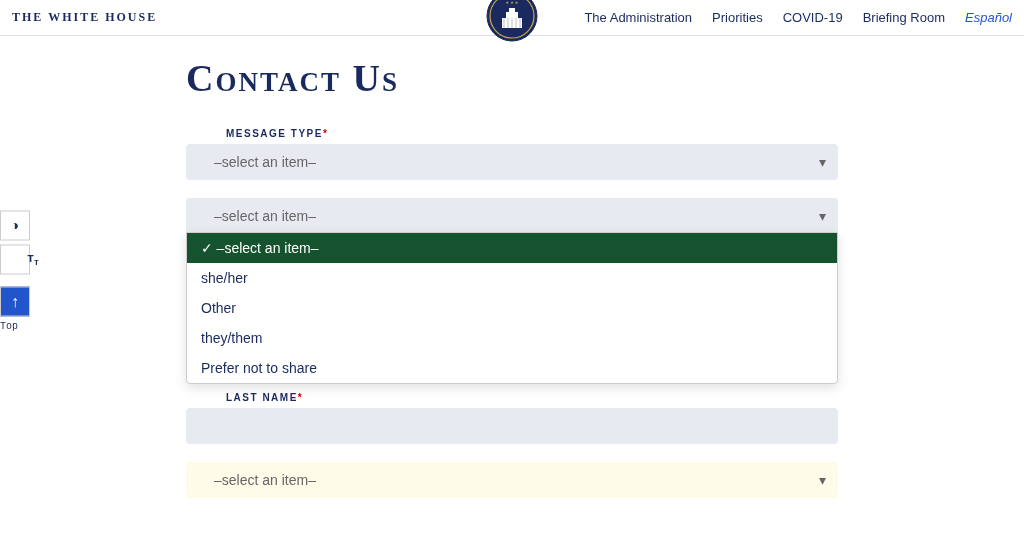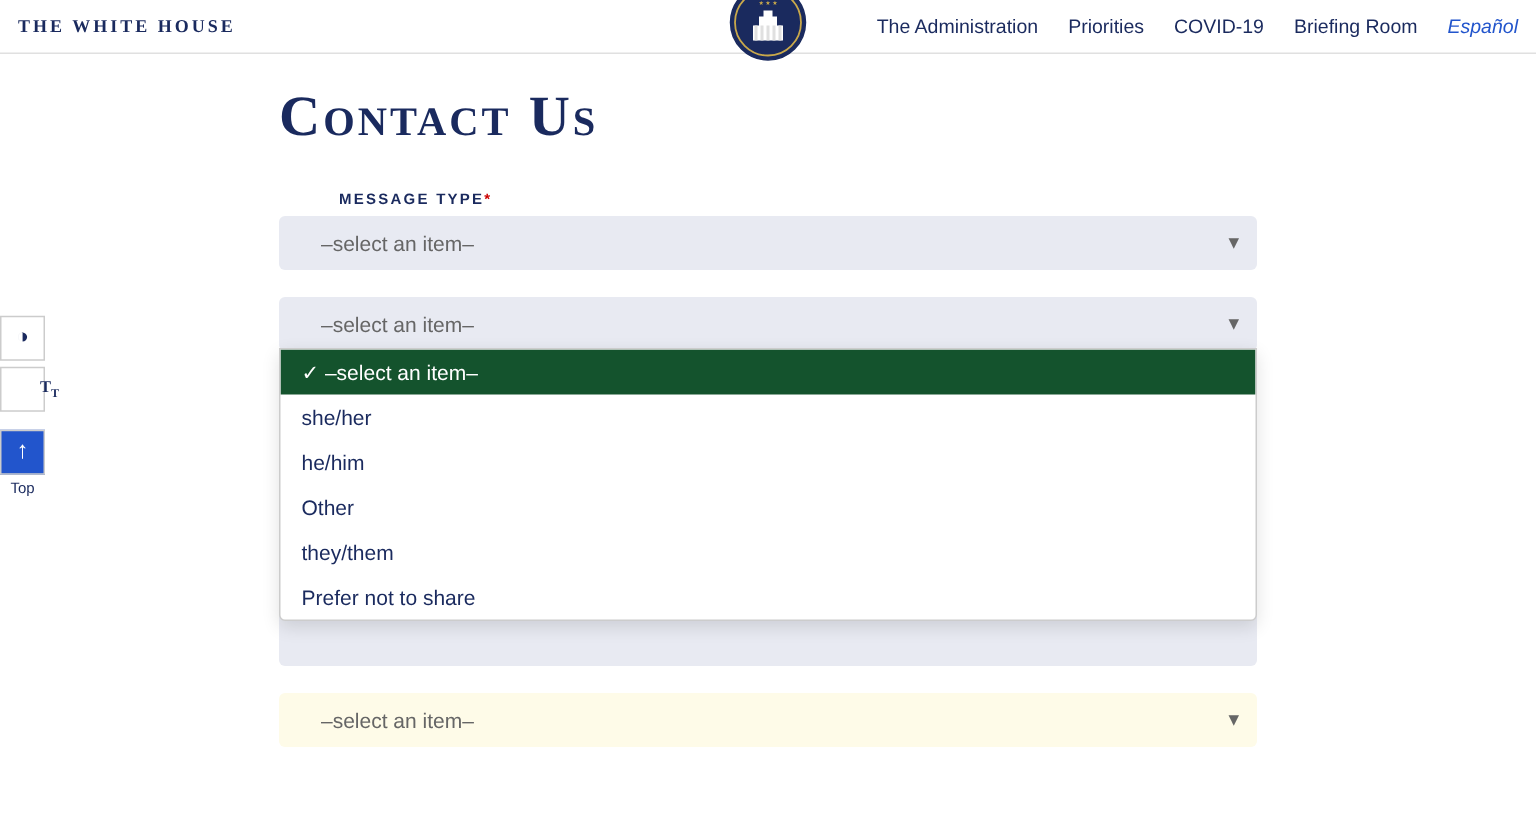--- a/index.html
+++ b/index.html
@@ -79,22 +79,22 @@
     }
     .acc-btn.top-btn {
       background: #2255cc;
       color: #fff;
       font-size: 16px;
       margin-top: 8px;
     }
     .acc-top-label {
       font-size: 10px;
       color: #1a2a5e;
-      text-align: center;
-      font-family: Liberation Sans, sans-serif;
+      text-align: left;
+      font-family: Liberation Mono, monospace;
     }
 
     
     .main-content {
       max-width: 700px;
       margin: 0 auto;
       padding: 20px 24px 40px;
     }
 
     .page-title {
@@ -200,21 +200,21 @@
     }
   </style>
 </head>
 <body>
 
 <div class="accessibility-sidebar">
   <div class="acc-btn" title="Toggle contrast">
     <span>◑</span>
   </div>
   <div class="acc-btn" title="Text size">
-    <span style="font-size:11px; font-weight:bold; font-family:Liberation Serif, serif;margin-left:36px;">T<sub style="font-size:8px;">T</sub></span>
+    <span style="font-size:11px; font-weight:bold; font-family:Liberation Mono, monospace;margin-left:36px;">T<sub style="font-size:8px;">T</sub></span>
   </div>
   <div class="acc-btn top-btn" title="Back to top">
     <span>↑</span>
   </div>
   <div class="acc-top-label">Top</div>
 </div>
 
 <header class="header">
   <div class="header-logo-text">The White House</div>
 
@@ -265,21 +265,20 @@
 
   <div class="form-group">
     <div class="select-wrapper last-name-wrapper">
       <select class="form-select" id="prefix">
         <option>–select an item–</option>
       </select>
       
       <div class="dropdown-overlay">
         <div class="dropdown-item selected">✓ –select an item–</div>
         <div class="dropdown-item">she/her</div>
-        <div class="dropdown-item">he/him</div>
         <div class="dropdown-item">Other</div>
         <div class="dropdown-item">they/them</div>
         <div class="dropdown-item">Prefer not to share</div>
       </div>
     </div>
   </div>
 
   <div class="form-group">
     <label class="form-label" for="first-name">
       <span>First Name</span><span class="required">*</span>

